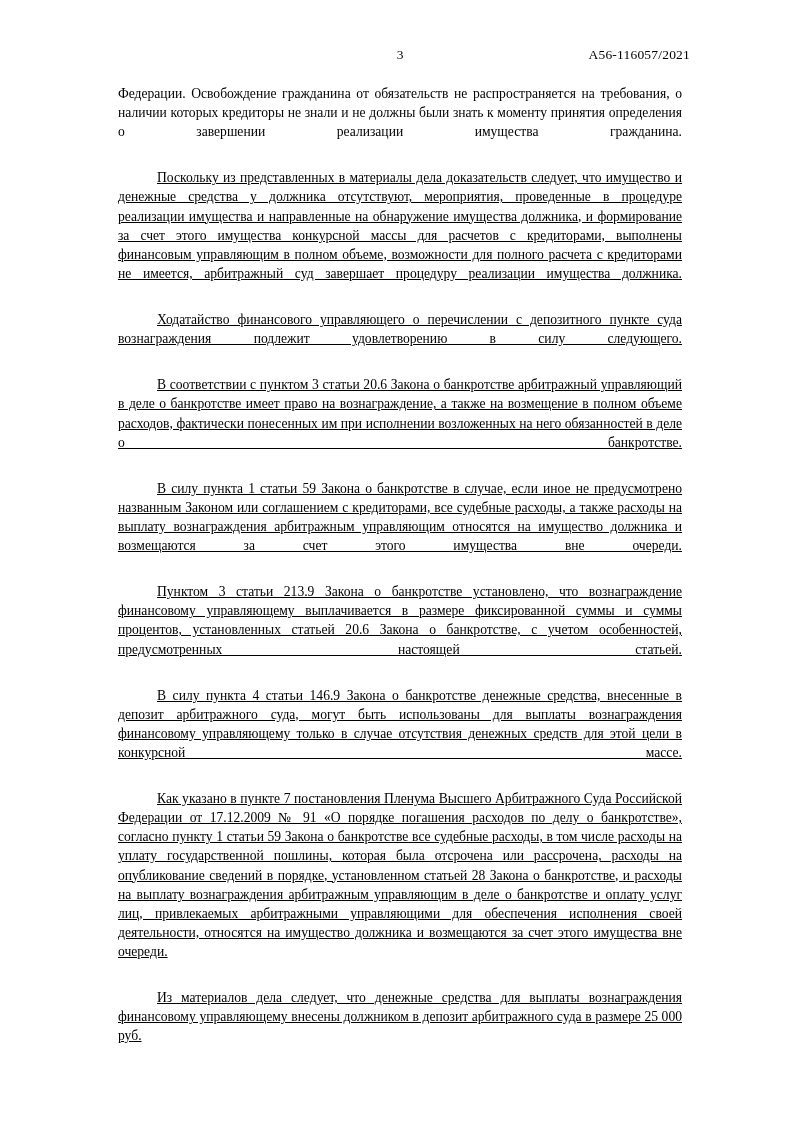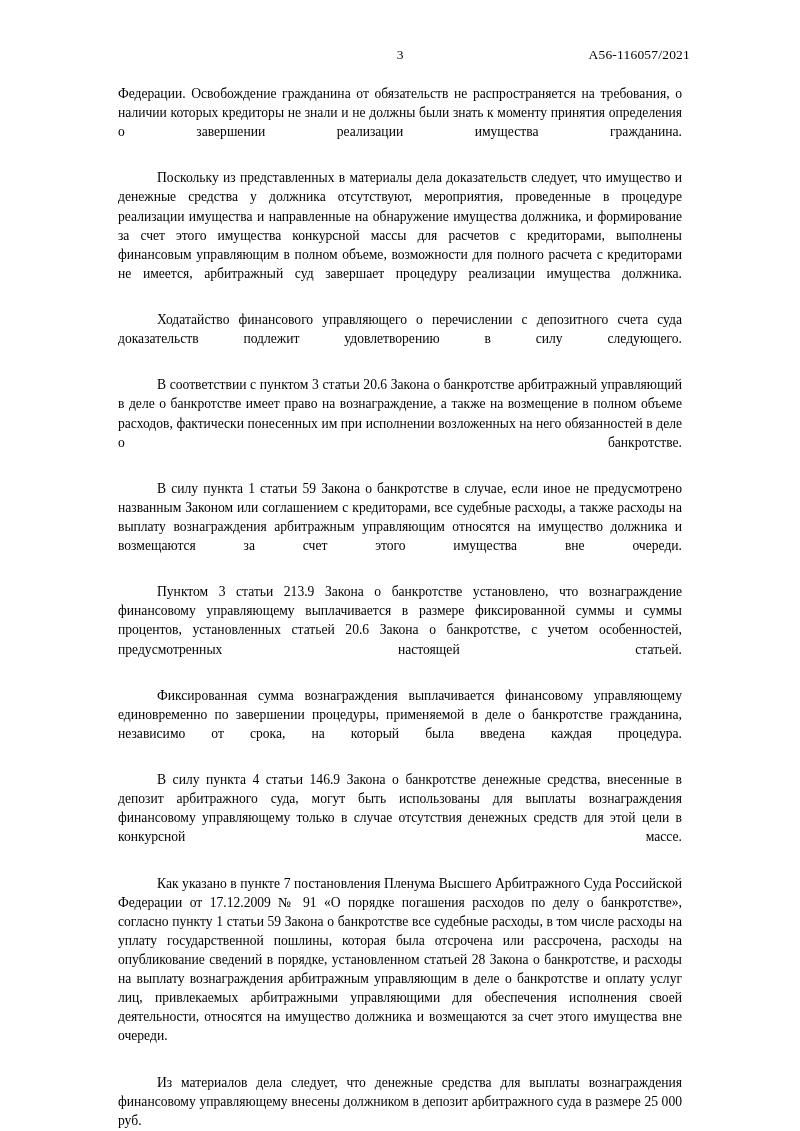--- a/index.html
+++ b/index.html
@@ -52,20 +52,21 @@
     text-justify: inter-word;
     hyphens: none;
   }
   .body-text p {
     margin: 8px;
     text-indent: 0;
     text-align: justify;
   }
   .body-text p.ind {
     text-indent: 39px;
+    text-decoration: underline;
   }
   
   .body-text p::after {
     content: "";
     display: inline-block;
     width: 100%;
   }
 </style>
 </head>
 <body>
@@ -73,23 +74,22 @@
 <div class="page">
 
   <div class="header">
     <div class="page-number">3</div>
     <div class="case-number">А56-116057/2021</div>
   </div>
 
   <div class="body-text">
       <p>Федерации. Освобождение гражданина от обязательств не распространяется на требования, о наличии которых кредиторы не знали и не должны были знать к моменту принятия определения о завершении реализации имущества гражданина.</p>
       <p class="ind">Поскольку из представленных в материалы дела доказательств следует, что имущество и денежные средства у должника отсутствуют, мероприятия, проведенные в процедуре реализации имущества и направленные на обнаружение имущества должника, и формирование за счет этого имущества конкурсной массы для расчетов с кредиторами, выполнены финансовым управляющим в полном объеме, возможности для полного расчета с кредиторами не имеется, арбитражный суд завершает процедуру реализации имущества должника.</p>
-      <p class="ind">Ходатайство финансового управляющего о перечислении с депозитного счета суда доказательств подлежит удовлетворению в силу следующего.</p>
+      <p class="ind">Ходатайство финансового управляющего о перечислении с депозитного пункте суда вознаграждения подлежит удовлетворению в силу следующего.</p>
       <p class="ind">В соответствии с пунктом 3 статьи 20.6 Закона о банкротстве арбитражный управляющий в деле о банкротстве имеет право на вознаграждение, а также на возмещение в полном объеме расходов, фактически понесенных им при исполнении возложенных на него обязанностей в деле о банкротстве.</p>
       <p class="ind">В силу пункта 1 статьи 59 Закона о банкротстве в случае, если иное не предусмотрено названным Законом или соглашением с кредиторами, все судебные расходы, а также расходы на выплату вознаграждения арбитражным управляющим относятся на имущество должника и возмещаются за счет этого имущества вне очереди.</p>
       <p class="ind">Пунктом 3 статьи 213.9 Закона о банкротстве установлено, что вознаграждение финансовому управляющему выплачивается в размере фиксированной суммы и суммы процентов, установленных статьей 20.6 Закона о банкротстве, с учетом особенностей, предусмотренных настоящей статьей.</p>
-      <p class="ind">Фиксированная сумма вознаграждения выплачивается финансовому управляющему единовременно по завершении процедуры, применяемой в деле о банкротстве гражданина, независимо от срока, на который была введена каждая процедура.</p>
       <p class="ind">В силу пункта 4 статьи 146.9 Закона о банкротстве денежные средства, внесенные в депозит арбитражного суда, могут быть использованы для выплаты вознаграждения финансовому управляющему только в случае отсутствия денежных средств для этой цели в конкурсной массе.</p>
       <p class="ind">Как указано в пункте 7 постановления Пленума Высшего Арбитражного Суда Российской Федерации от 17.12.2009 № 91 «О порядке погашения расходов по делу о банкротстве», согласно пункту 1 статьи 59 Закона о банкротстве все судебные расходы, в том числе расходы на уплату государственной пошлины, которая была отсрочена или рассрочена, расходы на опубликование сведений в порядке, установленном статьей 28 Закона о банкротстве, и расходы на выплату вознаграждения арбитражным управляющим в деле о банкротстве и оплату услуг лиц, привлекаемых арбитражными управляющими для обеспечения исполнения своей деятельности, относятся на имущество должника и возмещаются за счет этого имущества вне очереди.</p>
       <p class="ind">Из материалов дела следует, что денежные средства для выплаты вознаграждения финансовому управляющему внесены должником в депозит арбитражного суда в размере 25 000 руб.</p>
     </div>
 
 </div>
 
 </body></html>

